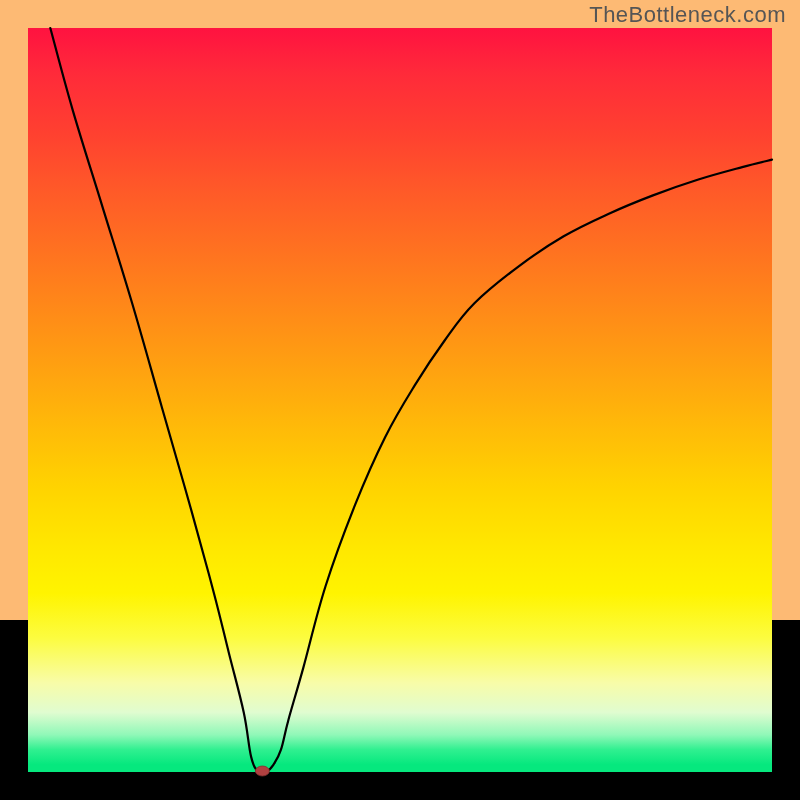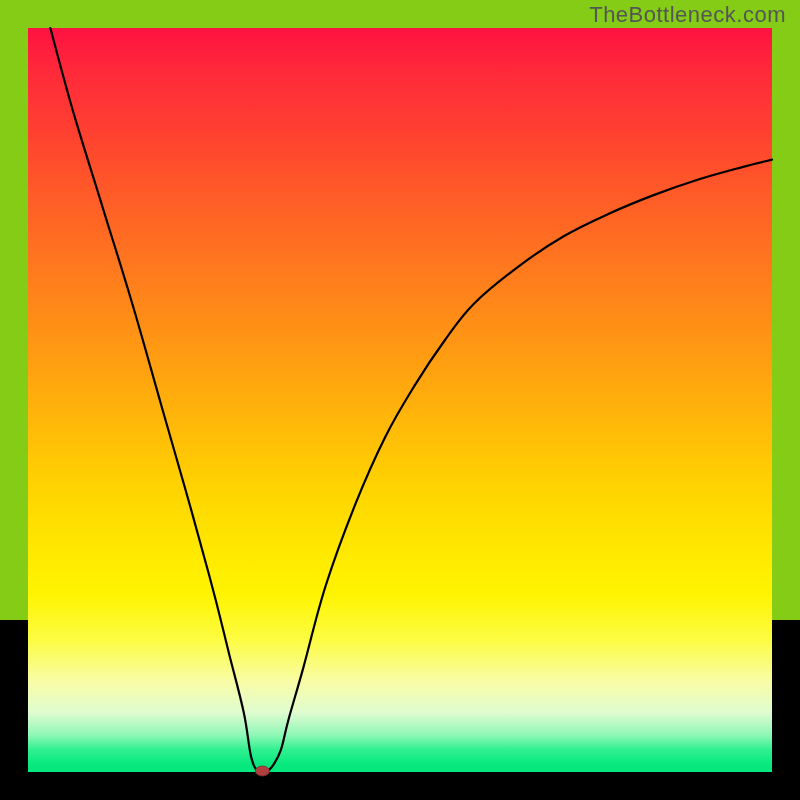--- a/index.html
+++ b/index.html
@@ -8,21 +8,21 @@
     width: 800px;
     height: 800px;
     background: #000;
     overflow: hidden;
     font-family: Arial, Helvetica, sans-serif;
   }
   .outer {
     position: relative;
     width: 800px;
     height: 620px;
-    background: #84cc16;
+    background: #fdba74;
   }
   .watermark {
     position: absolute;
     top: 2px;
     right: 14px;
     color: #555;
     font-size: 22px;
     font-weight: 400;
     letter-spacing: 0.5px;
     z-index: 5;

